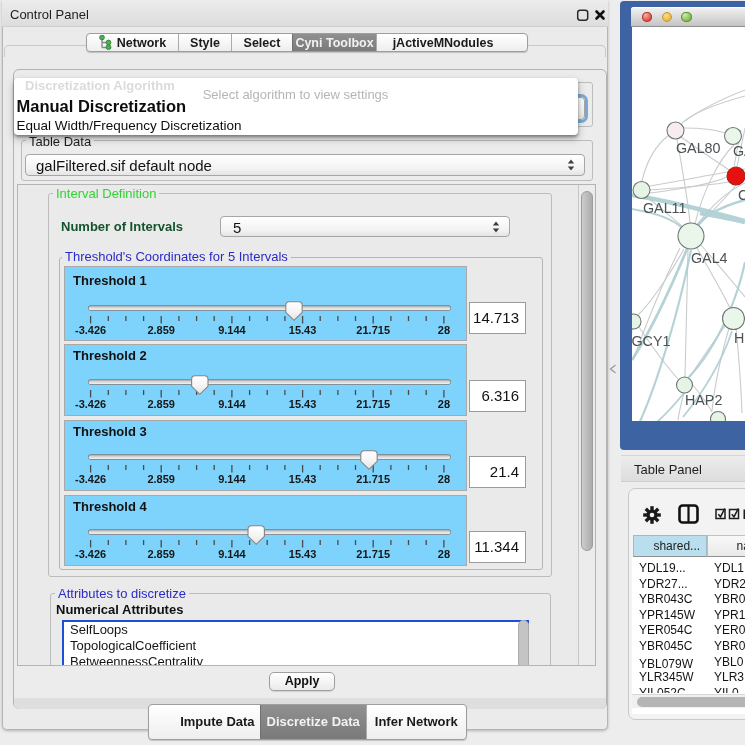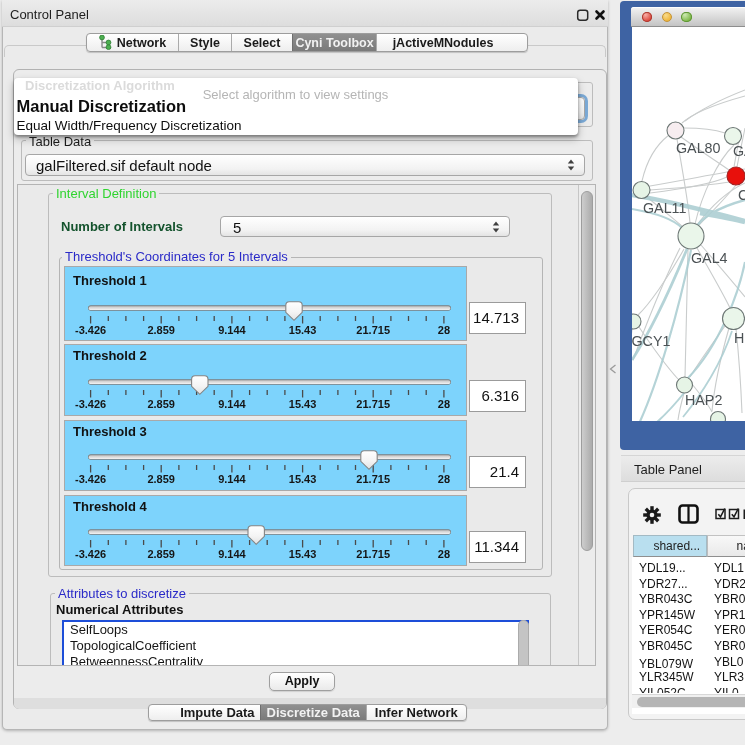--- a/index.html
+++ b/index.html
@@ -6,21 +6,21 @@
 #root { position:relative; width:745px; height:745px; overflow:hidden; }
 .abs { position:absolute; }
 #winL { left:2px; top:0; width:606px; height:730px; background:#ebebeb; border:1px solid #b6b6b6; border-top:none; border-radius:0 0 5px 5px; box-shadow:0 1px 3px rgba(0,0,0,0.25); }
 #titleL { left:2px; top:0; width:606px; height:27px; background:linear-gradient(#ececec,#ddd); border-bottom:1px solid #cfcfcf; }
 #titleL span { position:absolute; left:8px; top:7px; font-size:13px; color:#1e1e1e; }
 .seg { display:flex; background:linear-gradient(#ffffff,#eeeeee); border:1px solid #9d9d9d; border-radius:4px; box-shadow:0 1px 1px rgba(0,0,0,0.18); overflow:hidden; z-index:2; }
 .seg > div { display:flex; align-items:center; justify-content:center; color:#1a1a1a; border-left:1px solid #ababab; font-weight:bold; }
 .seg > div:first-child { border-left:none; }
 .seg > div.sel { background:linear-gradient(#909090,#7a7a7a); color:#f2f2f2; border-left-color:#6f6f6f; }
 #segTop { left:86px; top:33px; width:442px; height:19px; font-size:12.5px; }
-#segBot { left:148px; top:703.5px; width:319px; height:17px; font-size:13px;padding-left:26px; }
+#segBot { left:148px; top:703.5px; width:319px; height:36px; font-size:13px;padding-left:26px; }
 #tabpanel { left:13px; top:69px; width:594px; height:640px; background:#ececec; border:1px solid #b2b2b2; border-radius:6px; }
 #tabfoot { left:14px; top:697.5px; width:592px; height:11px; background:#dedede; border-radius:0 0 5px 5px; }
 .group { position:absolute; border:1px solid #bcbcbc; border-radius:3px; }
 .gtitle { position:absolute; font-size:13px; padding:0 3px; }
 .combo { position:absolute; background:linear-gradient(#ffffff,#f2f2f2 70%,#e4e4e4); border:1px solid #a6a6a6; border-radius:4px; font-size:15px; color:#111; }
 .combo span { position:absolute; left:10px; top:50%; transform:translateY(-50%); }
 #scrollpane { left:17px; top:184px; width:579px; height:482px; background:#eaeaea; border:1px solid #b4b4b4; overflow:hidden; }
 #vsb { position:absolute; left:560px; top:0; width:17px; height:480px; background:#ececec; border-left:1px solid #c6c6c6; }
 #vsb div { position:absolute; left:2px; top:6px; width:12px; height:360px; border-radius:6px; background:linear-gradient(90deg,#cdcdcd,#ababab); border:1px solid #9d9d9d; }
 .thpanel { position:absolute; left:46px; width:403px; background:#7dd3fc; border:1px solid #a9a9a9; overflow:visible; }

